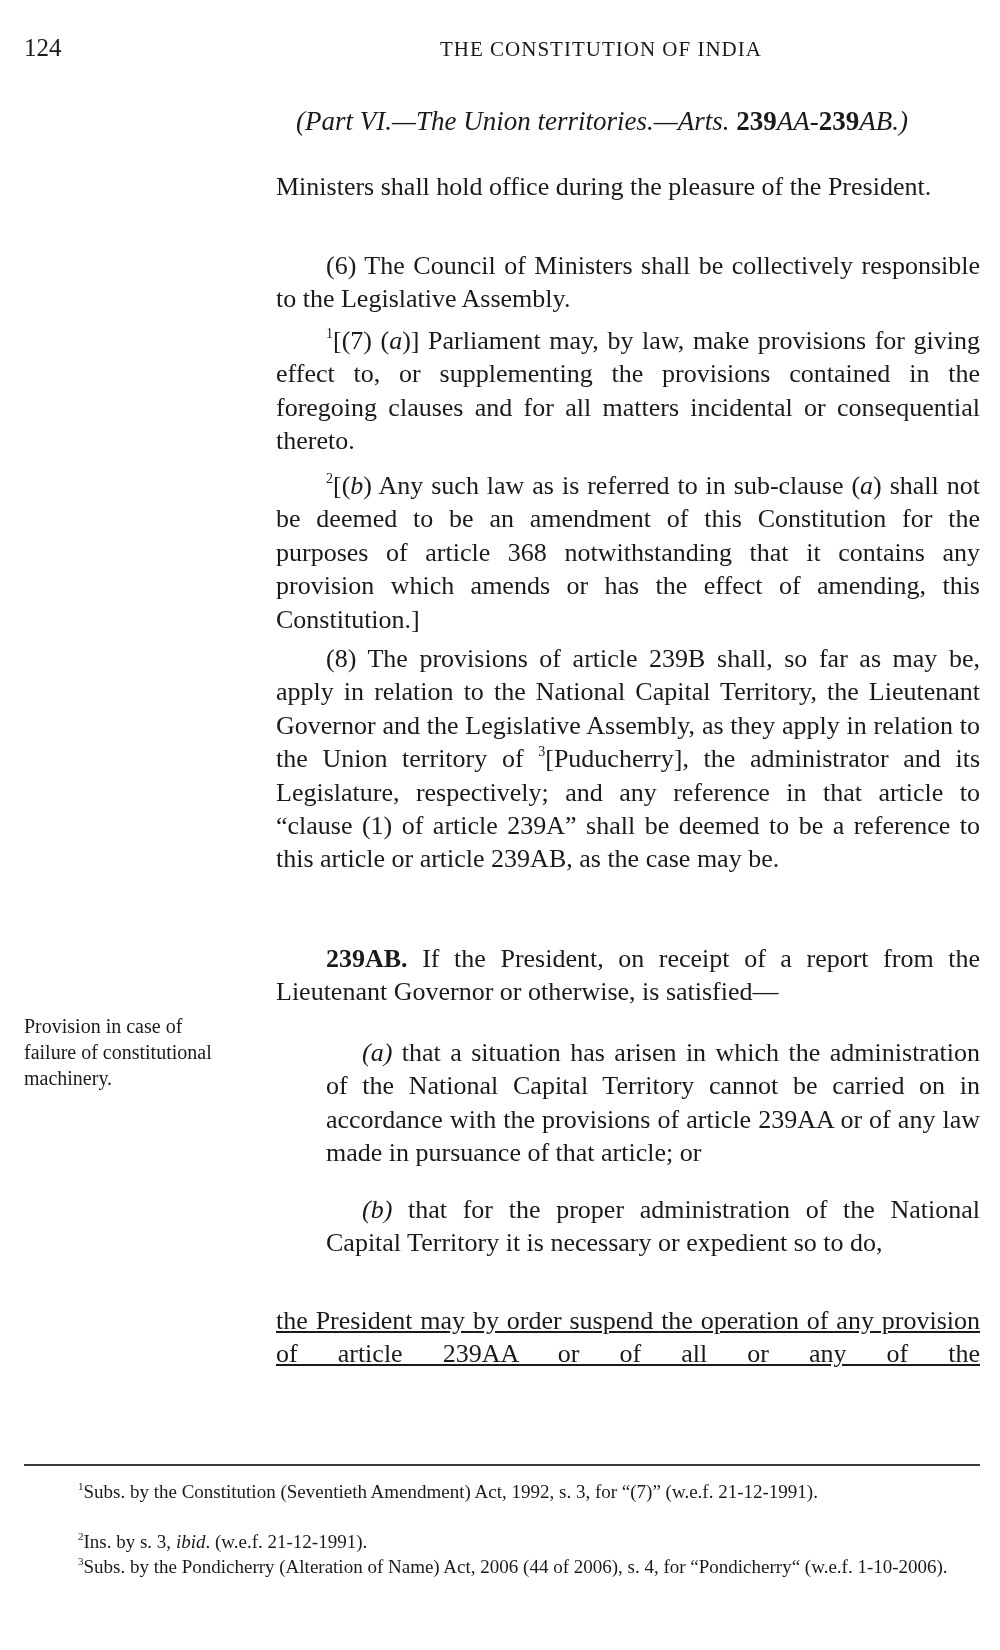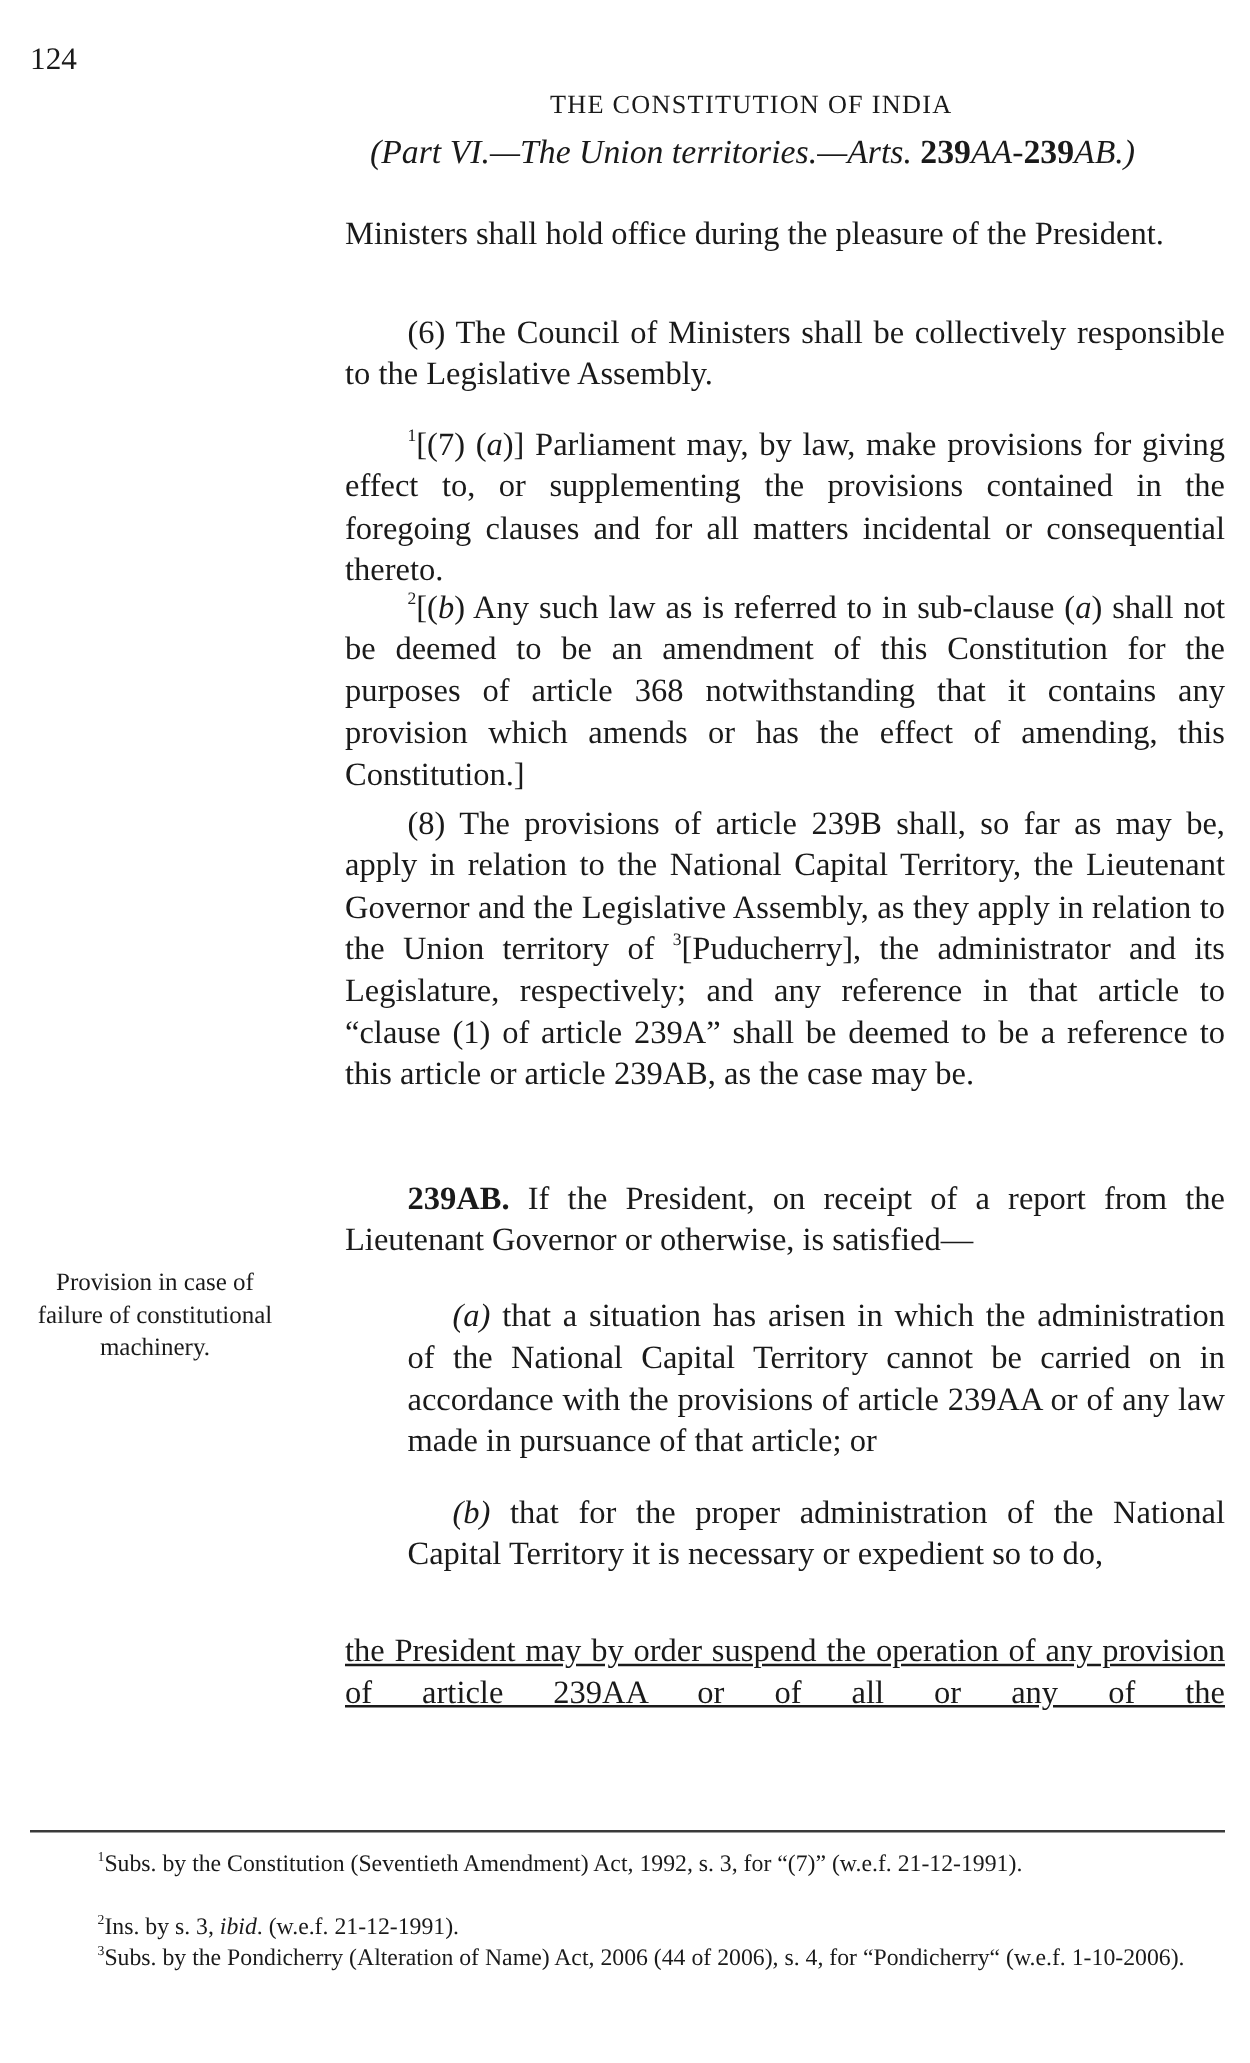--- a/index.html
+++ b/index.html
@@ -1,22 +1,22 @@
 <!DOCTYPE html>
 <html><head>
 <meta charset="utf-8">
 <style>
   html, body { margin: 0; padding: 0; background: #ffffff; }
   body {
     width: 1000px; height: 1650px; position: relative; overflow: hidden;
     font-family: "Liberation Serif", "DejaVu Serif", serif; color: #1a1a1a;
   }
-  .abs { position: absolute; text-align: center; }
+  .abs { position: absolute; }
   #page-number { left: 24px; top: 34px; font-size: 25px; }
-  #running-head { left: 440px; top: 37px; font-size: 21px; letter-spacing: 1px; margin-top: 34px; }
+  #running-head { left: 440px; top: 37px; font-size: 21px; letter-spacing: 1px; }
   #part-caption { left: 296px; top: 106px; font-size: 27px; font-style: italic; }
   #part-caption .up { font-style: normal; font-weight: bold; }
 
   .col { position: absolute; left: 276px; width: 704px; font-size: 26px; line-height: 33.4px; }
   .para { margin: 0; text-align: justify; text-align-last: left; }
   .ind { text-indent: 50px; }
   .sub { padding-left: 50px; text-indent: 36px; }
   sup { font-size: 14px; vertical-align: 11px; line-height: 0; }
   .it { font-style: italic; }
   .b { font-weight: bold; }
@@ -36,21 +36,21 @@
 <div id="part-caption" class="abs"><span>(Part VI.—The Union territories.—Arts. </span><span class="up">239</span><span>AA-</span><span class="up">239</span><span>AB.)</span></div>
 
 <div class="col" style="top:170px;">
   <p class="para">Ministers shall hold office during the pleasure of the President.</p>
 </div>
 
 <div class="col" style="top:249px;">
   <p class="para ind">(6) The Council of Ministers shall be collectively responsible to the Legislative Assembly.</p>
 </div>
 
-<div class="col" style="top:339px;">
+<div class="col" style="top:324px;">
   <p class="para ind"><sup>1</sup><span>[(7) (</span><span class="it">a</span><span>)] Parliament may, by law, make provisions for giving effect to, or supplementing the provisions contained in the foregoing clauses and for all matters incidental or consequential thereto.</span></p>
 </div>
 
 <div class="col" style="top:469px;">
   <p class="para ind"><sup>2</sup><span>[(</span><span class="it">b</span><span>) Any such law as is referred to in sub-clause (</span><span class="it">a</span><span>) shall not be deemed to be an amendment of this Constitution for the purposes of article 368 notwithstanding that it contains any provision which amends or has the effect of amending, this Constitution.]</span></p>
 </div>
 
 <div class="col" style="top:642px;">
   <p class="para ind"><span>(8) The provisions of article 239B shall, so far as may be, apply in relation to the National Capital Territory, the Lieutenant Governor and the Legislative Assembly, as they apply in relation to the Union territory of </span><sup>3</sup><span>[Puducherry], the administrator and its Legislature, respectively; and any reference in that article to “clause (1) of article 239A” shall be deemed to be a reference to this article or article 239AB, as the case may be.</span></p>
 </div>

